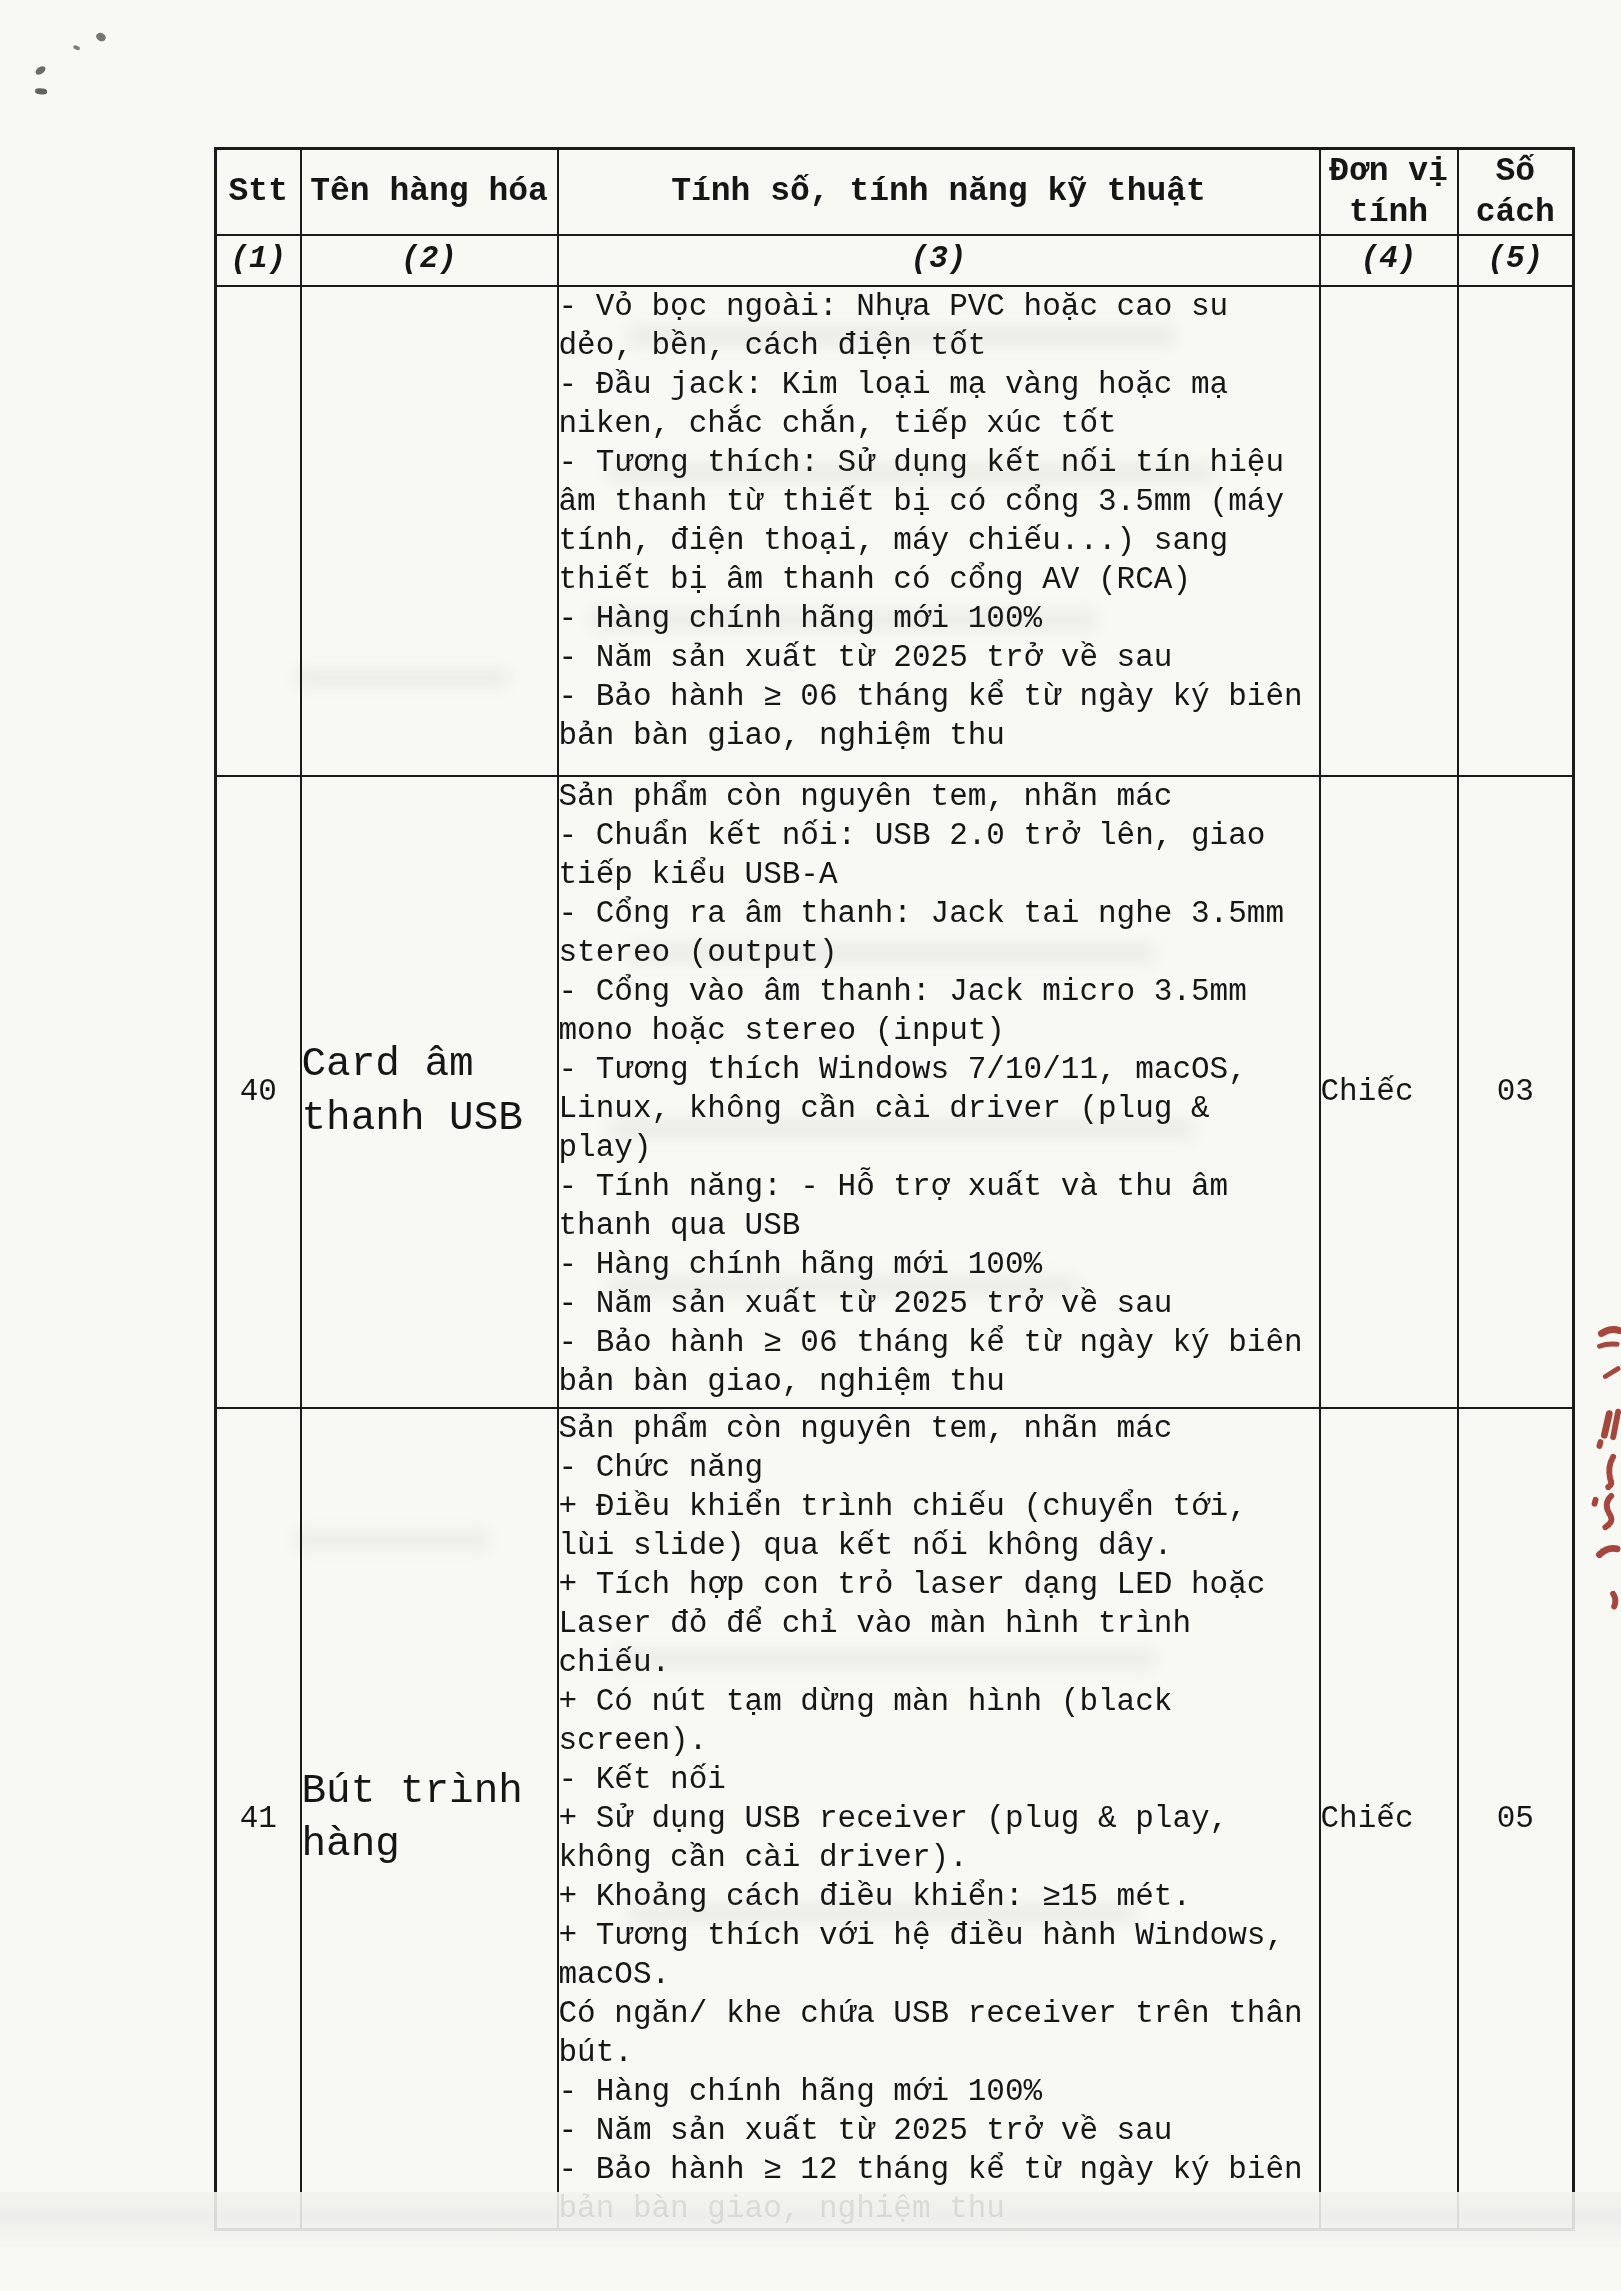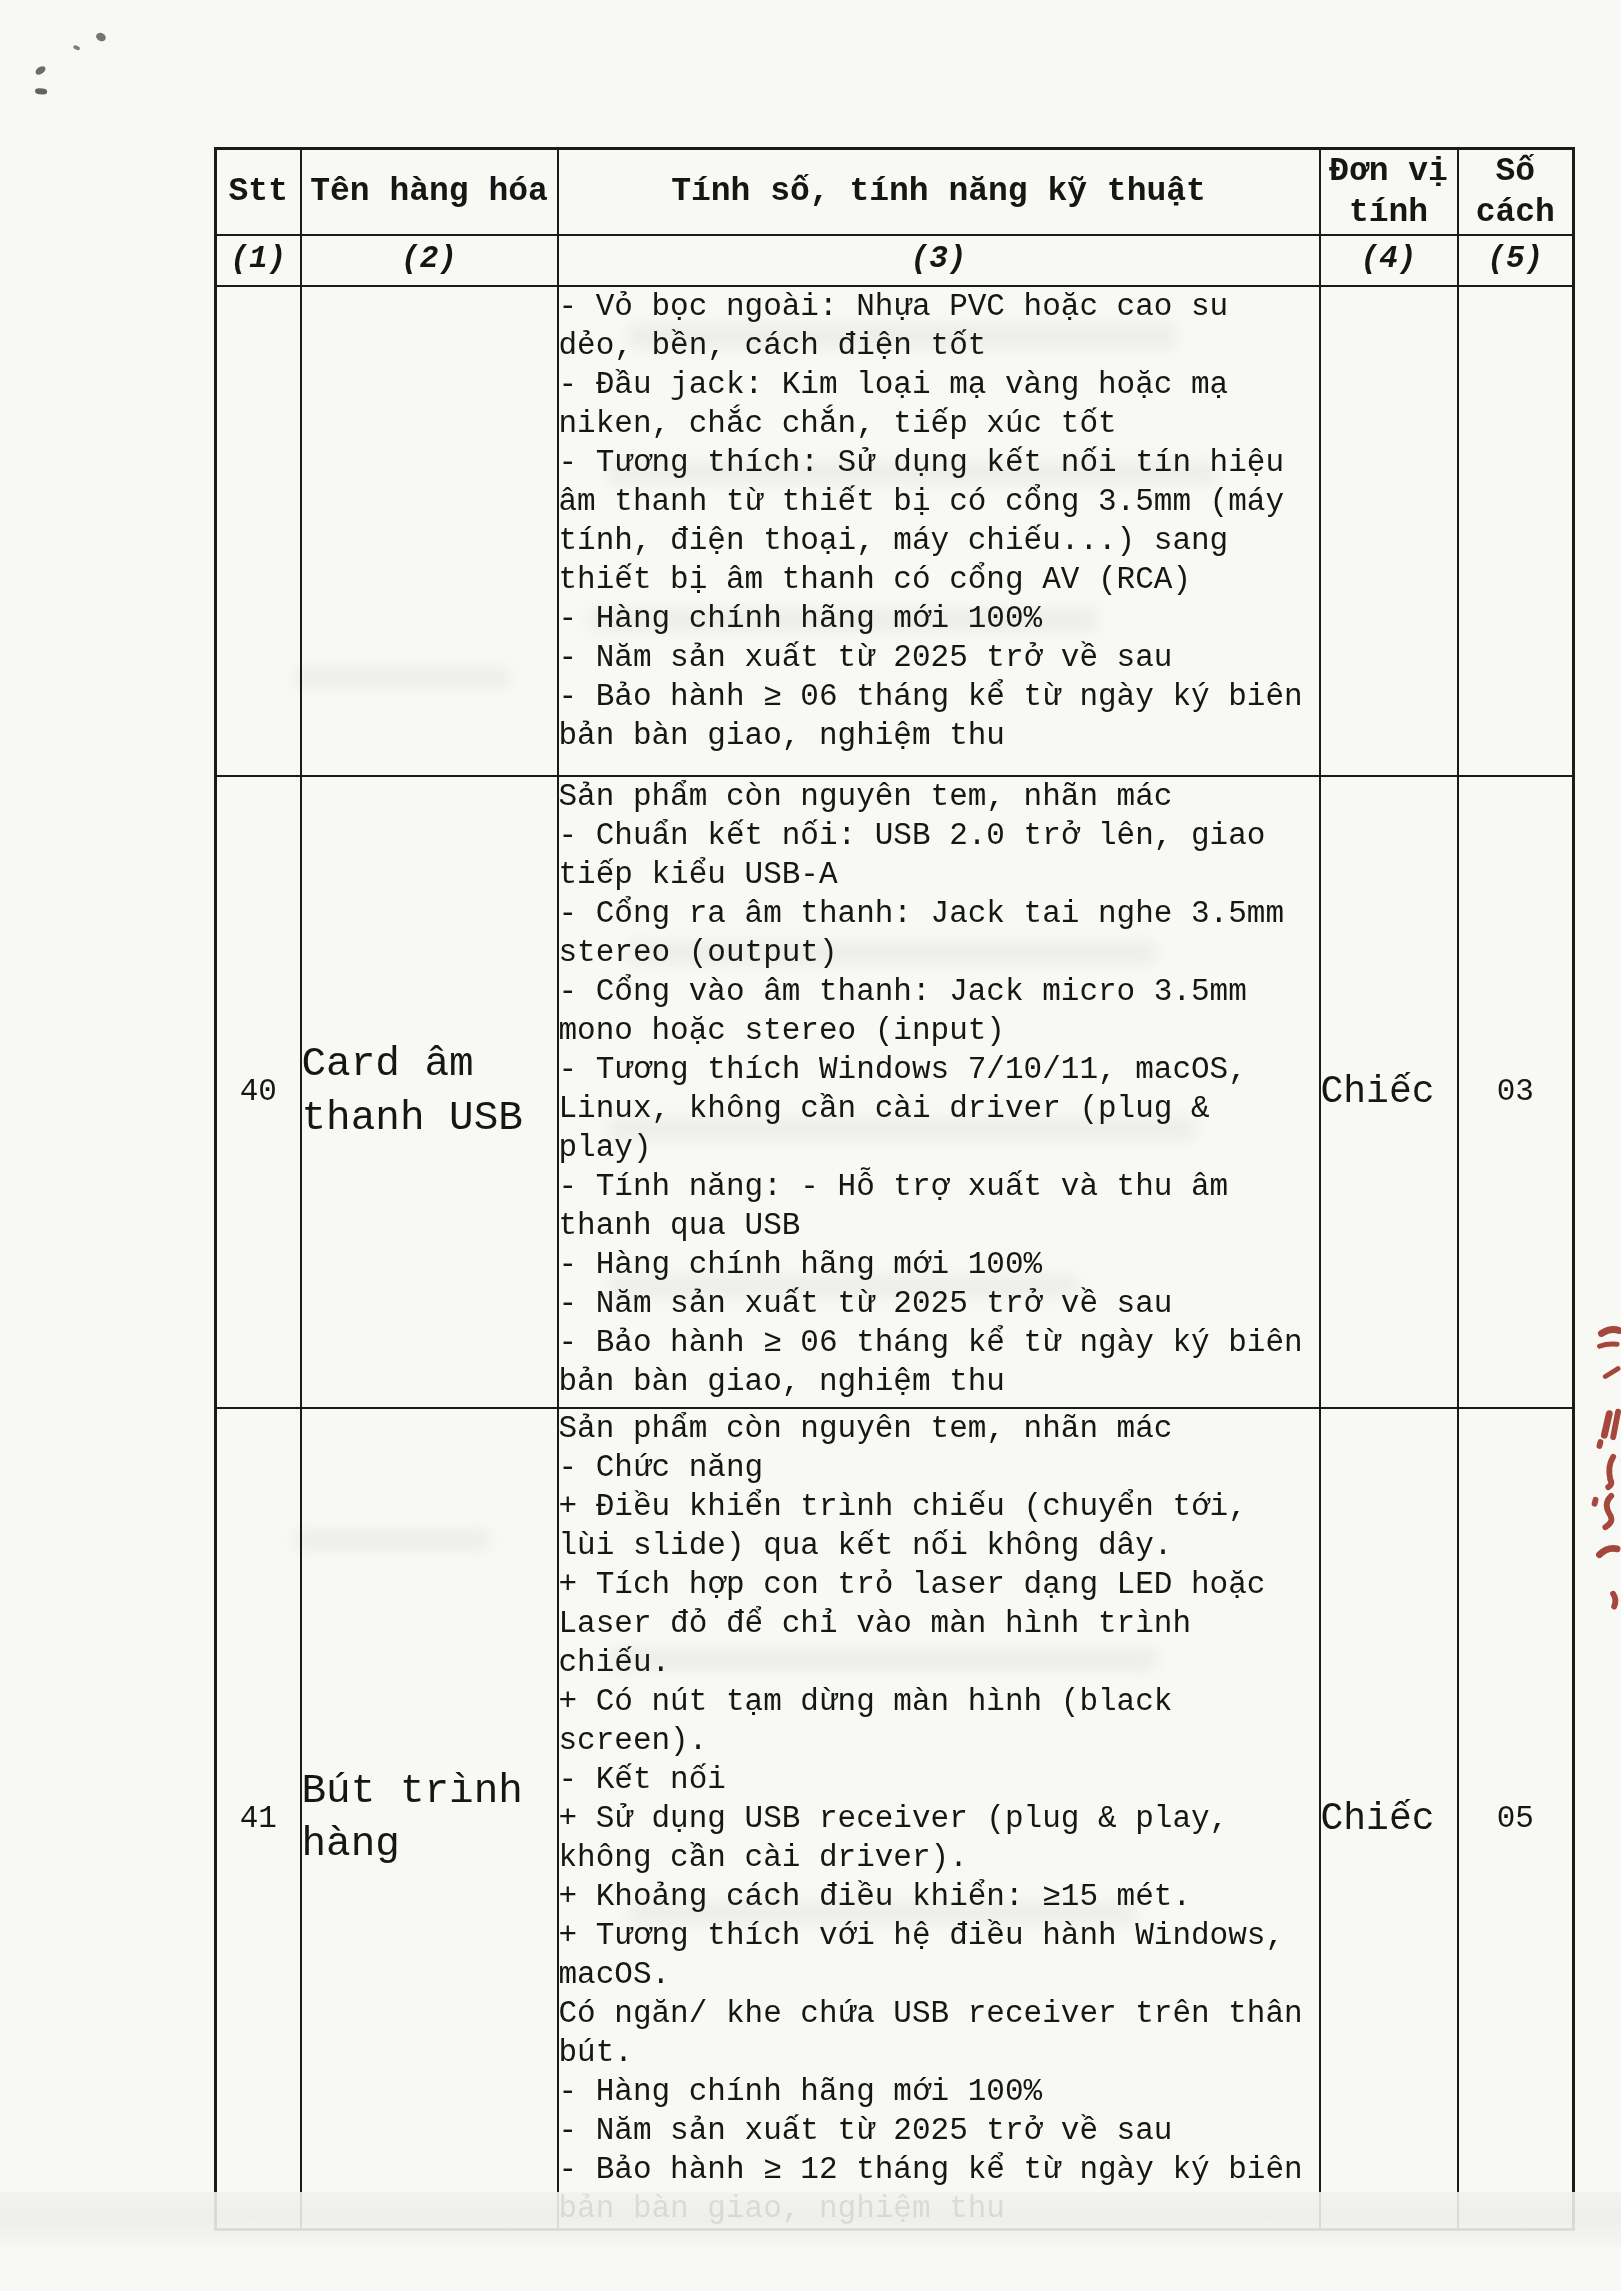--- a/index.html
+++ b/index.html
@@ -42,21 +42,21 @@
     padding:3.9px 7.8px 3.9px 13.7px;line-height:1.3;
   }
   td.cell-spec{
     font-size:31px;line-height:39px;
     vertical-align:top;text-align:left;
     padding:5.9px 7.8px 5.9px 13.7px;
     white-space:pre-line;
     margin-left:24px;
   }
   td.cell-unit{
-    font-size:38px;vertical-align:middle;text-align:left;
+    font-size:31px;vertical-align:middle;text-align:left;
     padding-left:11.8px;
   }
   td.cell-qty{
     font-size:31px;vertical-align:middle;text-align:center;
     padding-left:19.6px;
   }
   
   .ink-speck{position:absolute;background:#4a4a46;border-radius:50%;}
   .speck-a{left:96px;top:33px;width:9.8px;height:7.8px;transform:rotate(25deg);opacity:.75;}
   .speck-a::after{content:"";position:absolute;left:-15.7px;top:21.6px;width:6.9px;height:4.9px;background:#55554f;border-radius:50%;}

